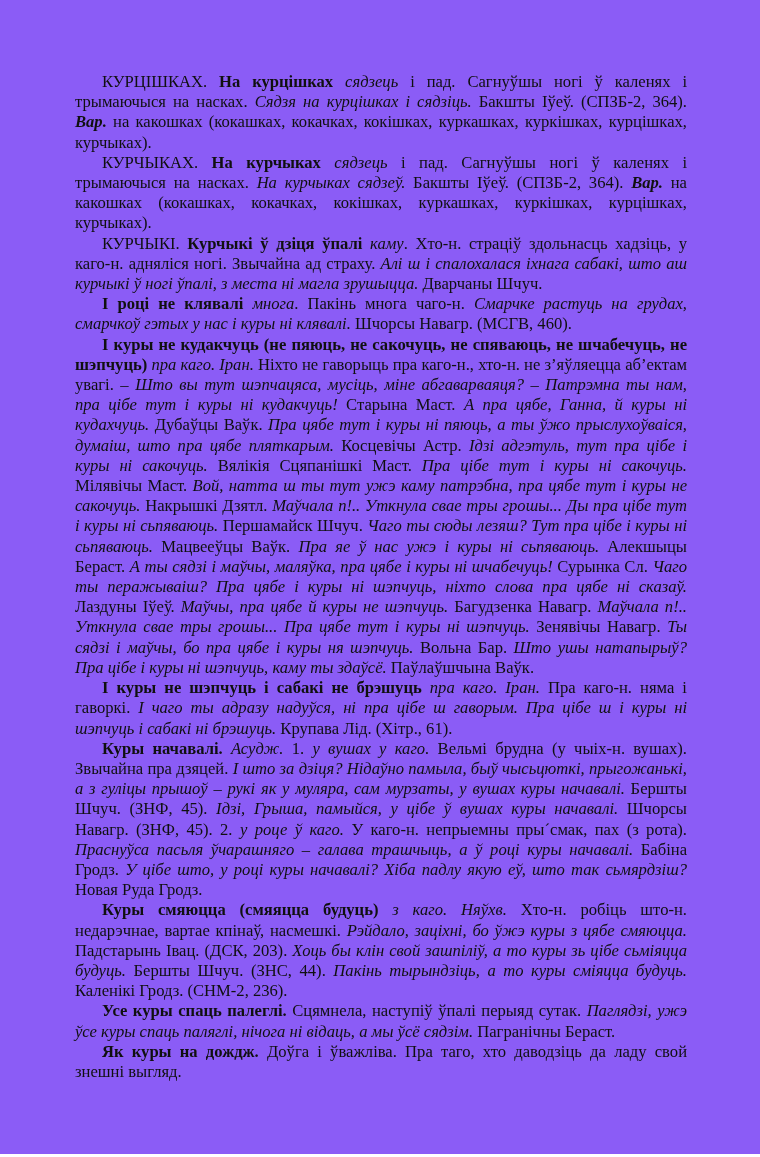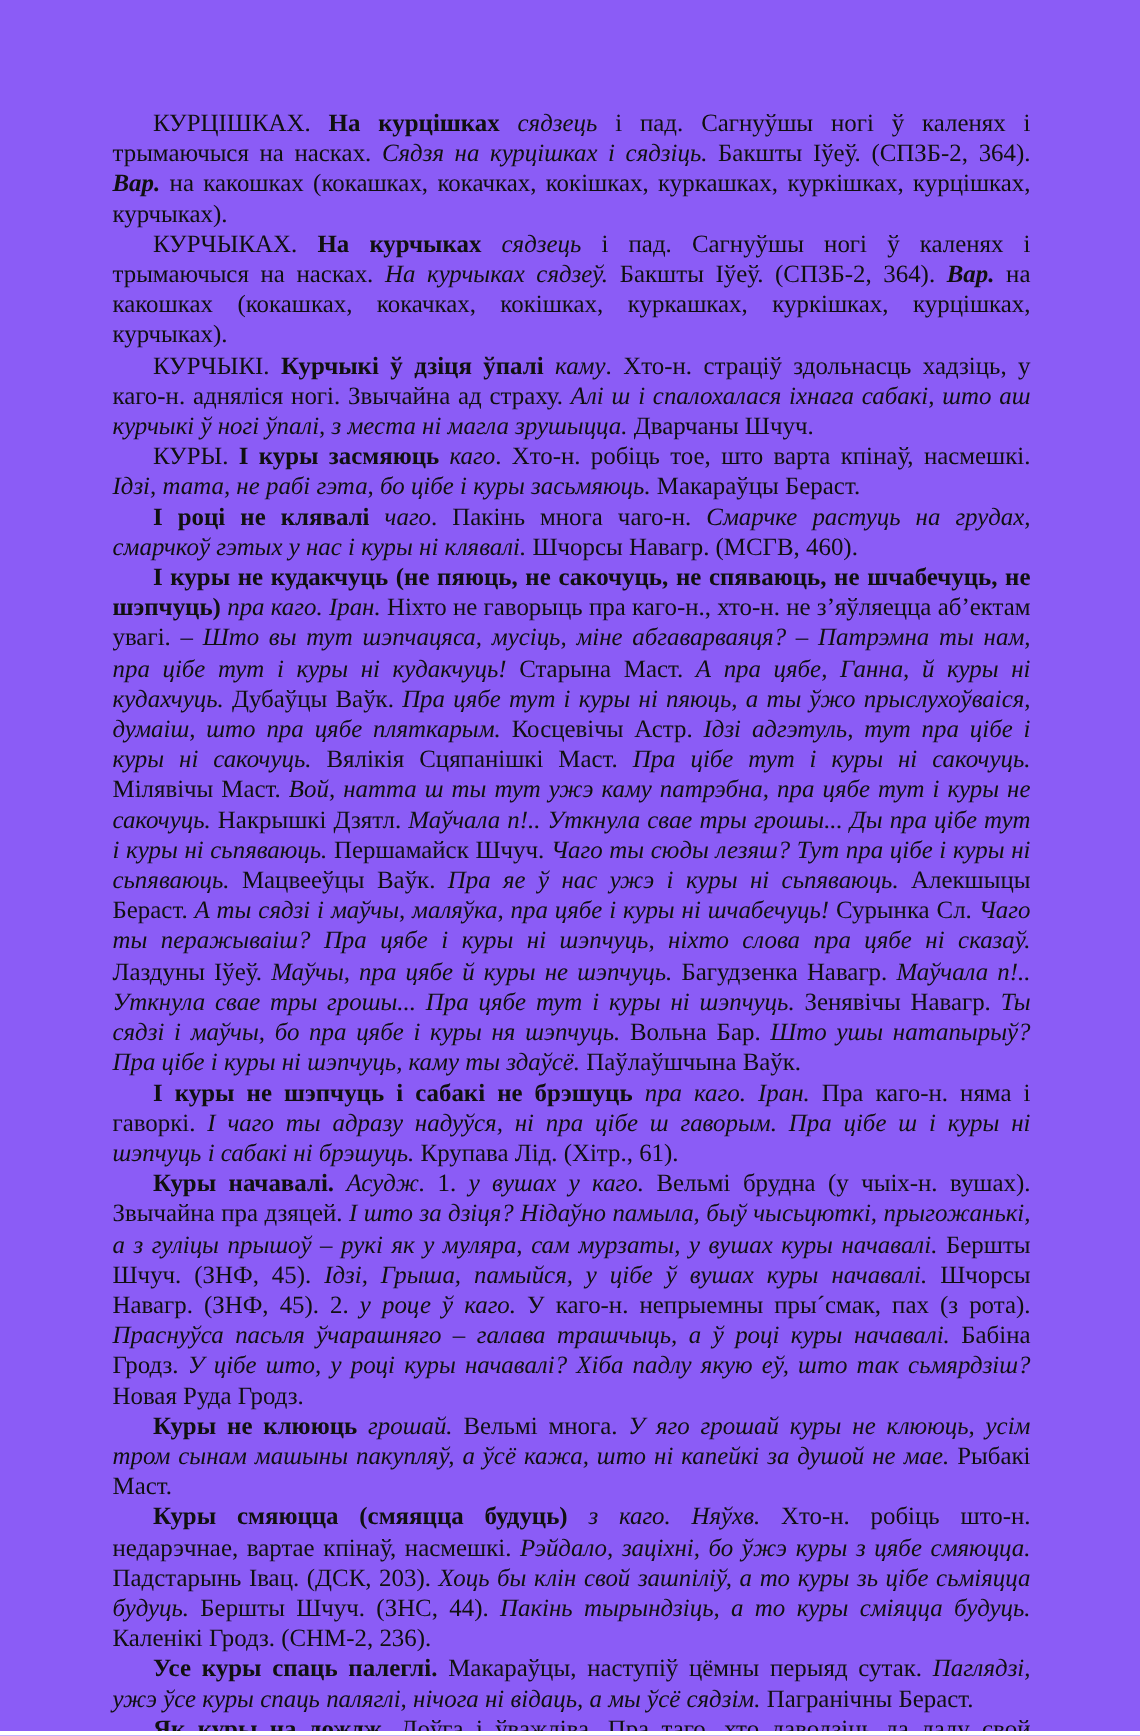--- a/index.html
+++ b/index.html
@@ -18,24 +18,22 @@
   .bi{font-weight:bold;font-style:italic;}
 </style>
 </head>
 <body>
 
 <div class="page">
   <div class="text">
       <p><span class="n">КУРЦІШКАХ. </span><span class="b">На курцішках </span><span class="i">сядзець</span><span class="n"> і пад. Сагнуўшы ногі ў каленях і трымаючыся на насках. </span><span class="i">Сядзя на курцішках і сядзіць.</span><span class="n"> Бакшты Іўеў. (СПЗБ-2, 364). </span><span class="bi">Вар.</span><span class="n"> на какошках (кокашках, кокачках, кокішках, куркашках, куркішках, курцішках, курчыках).</span></p>
       <p><span class="n">КУРЧЫКАХ. </span><span class="b">На курчыках </span><span class="i">сядзець</span><span class="n"> і пад. Сагнуўшы ногі ў каленях і трымаючыся на насках. </span><span class="i">На курчыках сядзеў.</span><span class="n"> Бакшты Іўеў. (СПЗБ-2, 364). </span><span class="bi">Вар.</span><span class="n"> на какошках (кокашках, кокачках, кокішках, куркашках, куркішках, курцішках, курчыках).</span></p>
       <p><span class="n">КУРЧЫКІ. </span><span class="b">Курчыкі ў дзіця ўпалі </span><span class="i">каму</span><span class="n">. Хто-н. страціў здольнасць хадзіць, у каго-н. адняліся ногі. Звычайна ад страху. </span><span class="i">Алі ш і спалохалася іхнага сабакі, што аш курчыкі ў ногі ўпалі, з места ні магла зрушыцца.</span><span class="n"> Дварчаны Шчуч.</span></p>
-      <p><span class="n">КУРЫ. </span><span class="b">І куры засмяюць </span><span class="i">каго</span><span class="n">. Хто-н. робіць тое, што варта кпінаў, насмешкі. </span><span class="i">Ідзі, тата, не рабі гэта, бо цібе і куры засьмяюць.</span><span class="n"> Макараўцы Бераст.</span></p>
-      <p><span class="b">І році не клявалі </span><span class="i">чаго</span><span class="n">. Пакінь многа чаго-н. </span><span class="i">Смарчке растуць на грудах, смарчкоў гэтых у нас і куры ні клявалі.</span><span class="n"> Шчорсы Навагр. (МСГВ, 460).</span></p>
+      <p><span class="b">І році не клявалі </span><span class="i">многа</span><span class="n">. Пакінь многа чаго-н. </span><span class="i">Смарчке растуць на грудах, смарчкоў гэтых у нас і куры ні клявалі.</span><span class="n"> Шчорсы Навагр. (МСГВ, 460).</span></p>
       <p><span class="b">І куры не кудакчуць (не пяюць, не сакочуць, не спяваюць, не шчабечуць, не шэпчуць) </span><span class="i">пра каго. Іран.</span><span class="n"> Ніхто не гаворыць пра каго-н., хто-н. не з’яўляецца аб’ектам увагі. </span><span class="i">– Што вы тут шэпчацяса, мусіць, міне абгаварваяця? – Патрэмна ты нам, пра цібе тут і куры ні кудакчуць!</span><span class="n"> Старына Маст. </span><span class="i">А пра цябе, Ганна, й куры ні кудахчуць.</span><span class="n"> Дубаўцы Ваўк. </span><span class="i">Пра цябе тут і куры ні пяюць, а ты ўжо прыслухоўваіся, думаіш, што пра цябе пляткарым.</span><span class="n"> Косцевічы Астр. </span><span class="i">Ідзі адгэтуль, тут пра цібе і куры ні сакочуць.</span><span class="n"> Вялікія Сцяпанішкі Маст. </span><span class="i">Пра цібе тут і куры ні сакочуць.</span><span class="n"> Мілявічы Маст. </span><span class="i">Вой, натта ш ты тут ужэ каму патрэбна, пра цябе тут і куры не сакочуць.</span><span class="n"> Накрышкі Дзятл. </span><span class="i">Маўчала п!.. Уткнула свае тры грошы... Ды пра цібе тут і куры ні сьпяваюць.</span><span class="n"> Першамайск Шчуч. </span><span class="i">Чаго ты сюды лезяш? Тут пра цібе і куры ні сьпяваюць.</span><span class="n"> Мацвееўцы Ваўк. </span><span class="i">Пра яе ў нас ужэ і куры ні сьпяваюць.</span><span class="n"> Алекшыцы Бераст. </span><span class="i">А ты сядзі і маўчы, маляўка, пра цябе і куры ні шчабечуць!</span><span class="n"> Сурынка Сл. </span><span class="i">Чаго ты перажываіш? Пра цябе і куры ні шэпчуць, ніхто слова пра цябе ні сказаў.</span><span class="n"> Лаздуны Іўеў. </span><span class="i">Маўчы, пра цябе й куры не шэпчуць.</span><span class="n"> Багудзенка Навагр. </span><span class="i">Маўчала п!.. Уткнула свае тры грошы... Пра цябе тут і куры ні шэпчуць.</span><span class="n"> Зенявічы Навагр. </span><span class="i">Ты сядзі і маўчы, бо пра цябе і куры ня шэпчуць.</span><span class="n"> Вольна Бар. </span><span class="i">Што ушы натапырыў? Пра цібе і куры ні шэпчуць, каму ты здаўсё.</span><span class="n"> Паўлаўшчына Ваўк.</span></p>
       <p><span class="b">І куры не шэпчуць і сабакі не брэшуць </span><span class="i">пра каго. Іран.</span><span class="n"> Пра каго-н. няма і гаворкі. </span><span class="i">І чаго ты адразу надуўся, ні пра цібе ш гаворым. Пра цібе ш і куры ні шэпчуць і сабакі ні брэшуць.</span><span class="n"> Крупава Лід. (Хітр., 61).</span></p>
       <p><span class="b">Куры начавалі. </span><span class="i">Асудж.</span><span class="n"> 1. </span><span class="i">у вушах у каго.</span><span class="n"> Вельмі брудна (у чыіх-н. вушах). Звычайна пра дзяцей. </span><span class="i">І што за дзіця? Нідаўно памыла, быў чысьцюткі, прыгожанькі, а з гуліцы прышоў – рукі як у муляра, сам мурзаты, у вушах куры начавалі.</span><span class="n"> Бершты Шчуч. (ЗНФ, 45). </span><span class="i">Ідзі, Грыша, памыйся, у цібе ў вушах куры начавалі.</span><span class="n"> Шчорсы Навагр. (ЗНФ, 45). 2. </span><span class="i">у роце ў каго.</span><span class="n"> У каго-н. непрыемны пры´смак, пах (з рота). </span><span class="i">Праснуўса пасьля ўчарашняго – галава трашчыць, а ў році куры начавалі.</span><span class="n"> Бабіна Гродз. </span><span class="i">У цібе што, у році куры начавалі? Хіба падлу якую еў, што так сьмярдзіш?</span><span class="n"> Новая Руда Гродз.</span></p>
-      <p><span class="b">Куры не клююць </span><span class="i">грошай.</span><span class="n"> Вельмі многа. </span><span class="i">У яго грошай куры не клююць, усім тром сынам машыны пакупляў, а ўсё кажа, што ні капейкі за душой не мае.</span><span class="n"> Рыбакі Маст.</span></p>
       <p><span class="b">Куры смяюцца (смяяцца будуць) </span><span class="i">з каго. Няўхв.</span><span class="n"> Хто-н. робіць што-н. недарэчнае, вартае кпінаў, насмешкі. </span><span class="i">Рэйдало, заціхні, бо ўжэ куры з цябе смяюцца.</span><span class="n"> Падстарынь Івац. (ДСК, 203). </span><span class="i">Хоць бы клін свой зашпіліў, а то куры зь цібе сьміяцца будуць.</span><span class="n"> Бершты Шчуч. (ЗНС, 44). </span><span class="i">Пакінь тырындзіць, а то куры сміяцца будуць.</span><span class="n"> Каленікі Гродз. (СНМ-2, 236).</span></p>
-      <p><span class="b">Усе куры спаць палеглі. </span><span class="n">Макараўцы, наступіў цёмны перыяд сутак. </span><span class="i">Паглядзі, ужэ ўсе куры спаць паляглі, нічога ні відаць, а мы ўсё сядзім.</span><span class="n"> Пагранічны Бераст.</span></p>
+      <p><span class="b">Усе куры спаць палеглі. </span><span class="n">Сцямнела, наступіў ўпалі перыяд сутак. </span><span class="i">Паглядзі, ужэ ўсе куры спаць паляглі, нічога ні відаць, а мы ўсё сядзім.</span><span class="n"> Пагранічны Бераст.</span></p>
       <p><span class="b">Як куры на дождж. </span><span class="n">Доўга і ўважліва. Пра таго, хто даводзіць да ладу свой знешні выгляд. </span></p>
     </div>
 
 </div>
 
 </body></html>

